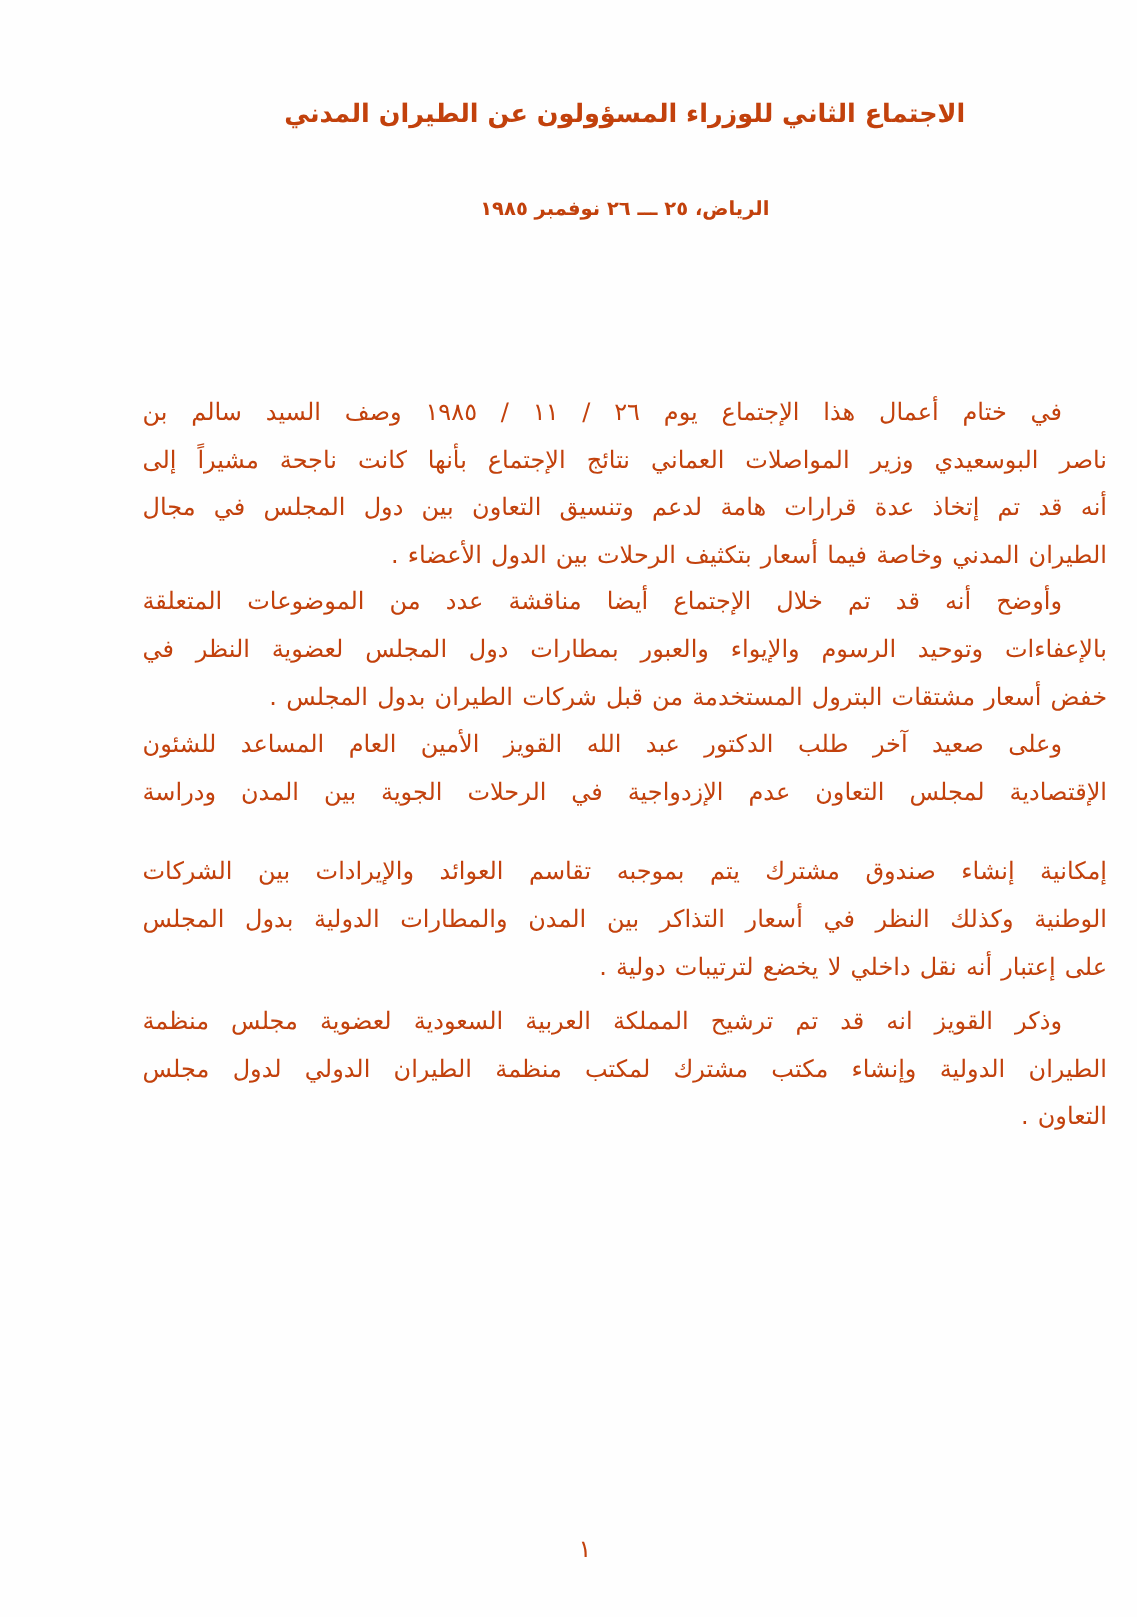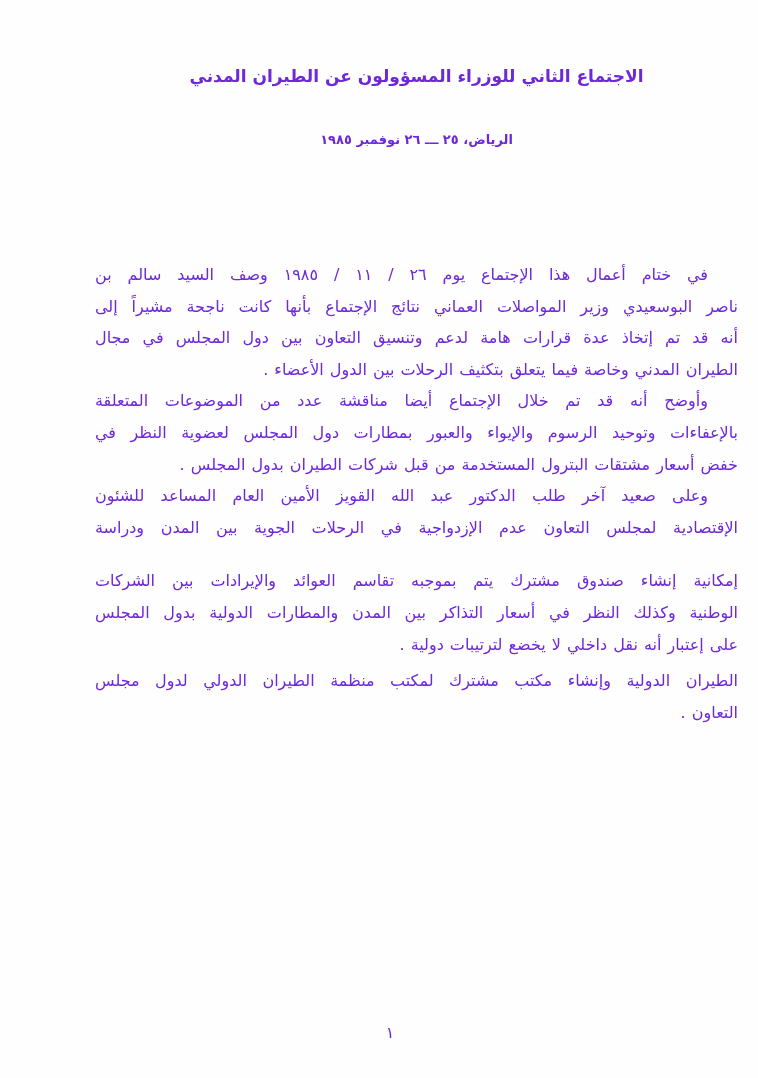--- a/index.html
+++ b/index.html
@@ -6,21 +6,21 @@
     margin: 0;
     padding: 0;
     background: #e8e8e8;
   }
   .page {
     position: relative;
     width: 758px;
     height: 1078px;
     margin: 0 auto;
     background: #fefefe;
-    color: #6d28d9;
+    color: #c2410c;
     font-family: "DejaVu Sans", sans-serif;
     overflow: hidden;
     direction: rtl;
   }
   .doc-header {
     position: absolute;
     top: 58px;
     right: 20px;
     left: 95px;
     text-align: center;
@@ -79,21 +79,21 @@
     <div class="title-line">الاجتماع الثاني للوزراء المسؤولون عن الطيران المدني</div>
     <div class="date-line">الرياض، ٢٥ ـــ ٢٦ نوفمبر ١٩٨٥</div>
   </div>
 
   <div class="doc-body">
 
     <div class="para">
       <div class="line indent">في ختام أعمال هذا الإجتماع يوم ٢٦ / ١١ / ١٩٨٥ وصف السيد سالم بن</div>
       <div class="line">ناصر البوسعيدي وزير المواصلات العماني نتائج الإجتماع بأنها كانت ناجحة مشيراً إلى</div>
       <div class="line">أنه قد تم إتخاذ عدة قرارات هامة لدعم وتنسيق التعاون بين دول المجلس في مجال</div>
-      <div class="line last">الطيران المدني وخاصة فيما يتعلق بتكثيف الرحلات بين الدول الأعضاء .</div>
+      <div class="line last">الطيران المدني وخاصة فيما أسعار بتكثيف الرحلات بين الدول الأعضاء .</div>
     </div>
 
 
     <div class="para">
       <div class="line indent">وأوضح أنه قد تم خلال الإجتماع أيضا مناقشة عدد من الموضوعات المتعلقة</div>
       <div class="line">بالإعفاءات وتوحيد الرسوم والإيواء والعبور بمطارات دول المجلس لعضوية النظر في</div>
       <div class="line last">خفض أسعار مشتقات البترول المستخدمة من قبل شركات الطيران بدول المجلس .</div>
     </div>
 
     <div class="para">
@@ -101,20 +101,21 @@
       <div class="line">الإقتصادية لمجلس التعاون عدم الإزدواجية في الرحلات الجوية بين المدن ودراسة</div>
     </div>
 
     <div class="para gap-before">
       <div class="line">إمكانية إنشاء صندوق مشترك يتم بموجبه تقاسم العوائد والإيرادات بين الشركات</div>
       <div class="line">الوطنية وكذلك النظر في أسعار التذاكر بين المدن والمطارات الدولية بدول المجلس</div>
       <div class="line last">على إعتبار أنه نقل داخلي لا يخضع لترتيبات دولية .</div>
     </div>
 
     <div class="para small-gap-before">
+      <div class="line indent">وذكر القويز انه قد تم ترشيح المملكة العربية السعودية لعضوية مجلس منظمة</div>
       <div class="line">الطيران الدولية وإنشاء مكتب مشترك لمكتب منظمة الطيران الدولي لدول مجلس</div>
       <div class="line last">التعاون .</div>
     </div>
 
   </div>
 
   <div class="page-number">١</div>
 
 </div>
 

